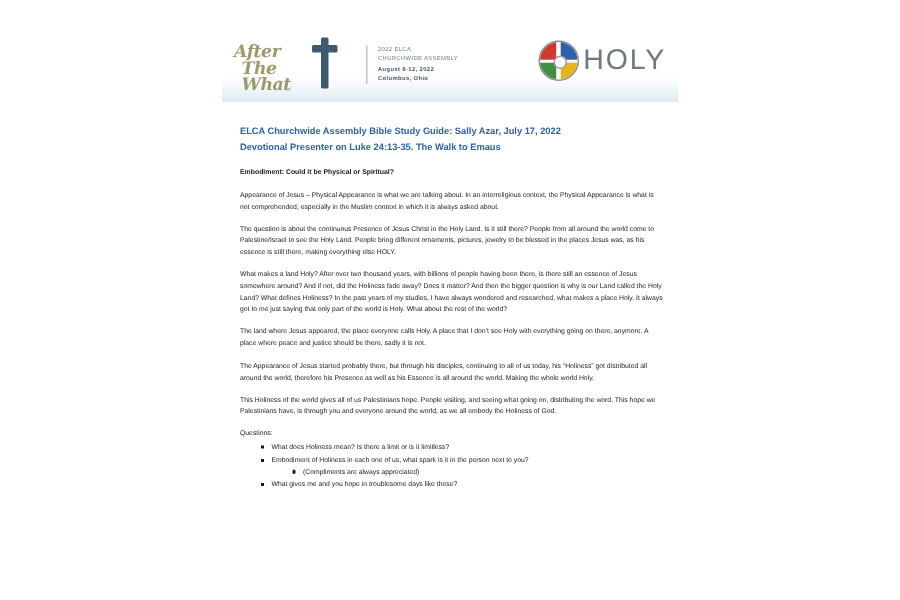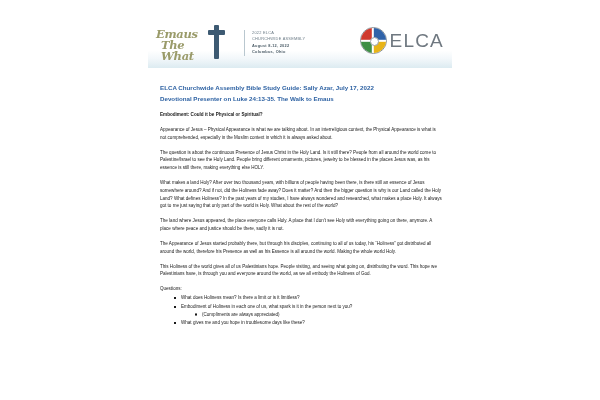--- a/index.html
+++ b/index.html
@@ -277,21 +277,21 @@
 </head>
 <body>
 
 <div class="page">
 
   <div class="header-band">
     <div class="header-inner">
 
       <div class="embody-lockup">
         <div class="embody-script">
-          <span class="embody-line1">Emaus</span>
+          <span class="embody-line1">After</span>
           <span class="embody-line2">The What</span>
         </div>
         <div class="embody-cross">
           <div class="cross-v"></div>
           <div class="cross-h"></div>
         </div>
       </div>
 
       <div class="event-block">
         <span class="event-line">2022 ELCA</span>
@@ -303,21 +303,21 @@
       <div class="elca-logo">
         <div class="elca-mark">
           <div class="q q1"></div>
           <div class="q q2"></div>
           <div class="q q3"></div>
           <div class="q q4"></div>
           <div class="mark-cross-v"></div>
           <div class="mark-cross-h"></div>
           <div class="mark-center"></div>
         </div>
-        <div class="elca-word">ELCA</div>
+        <div class="elca-word">HOLY</div>
       </div>
 
     </div>
   </div>
 
   <div class="doc">
 
     <div class="doc-title">
       <span class="tline">ELCA Churchwide Assembly Bible Study Guide: Sally Azar, July 17, 2022</span>
       <span class="tline">Devotional Presenter on Luke 24:13-35. The Walk to Emaus</span>

